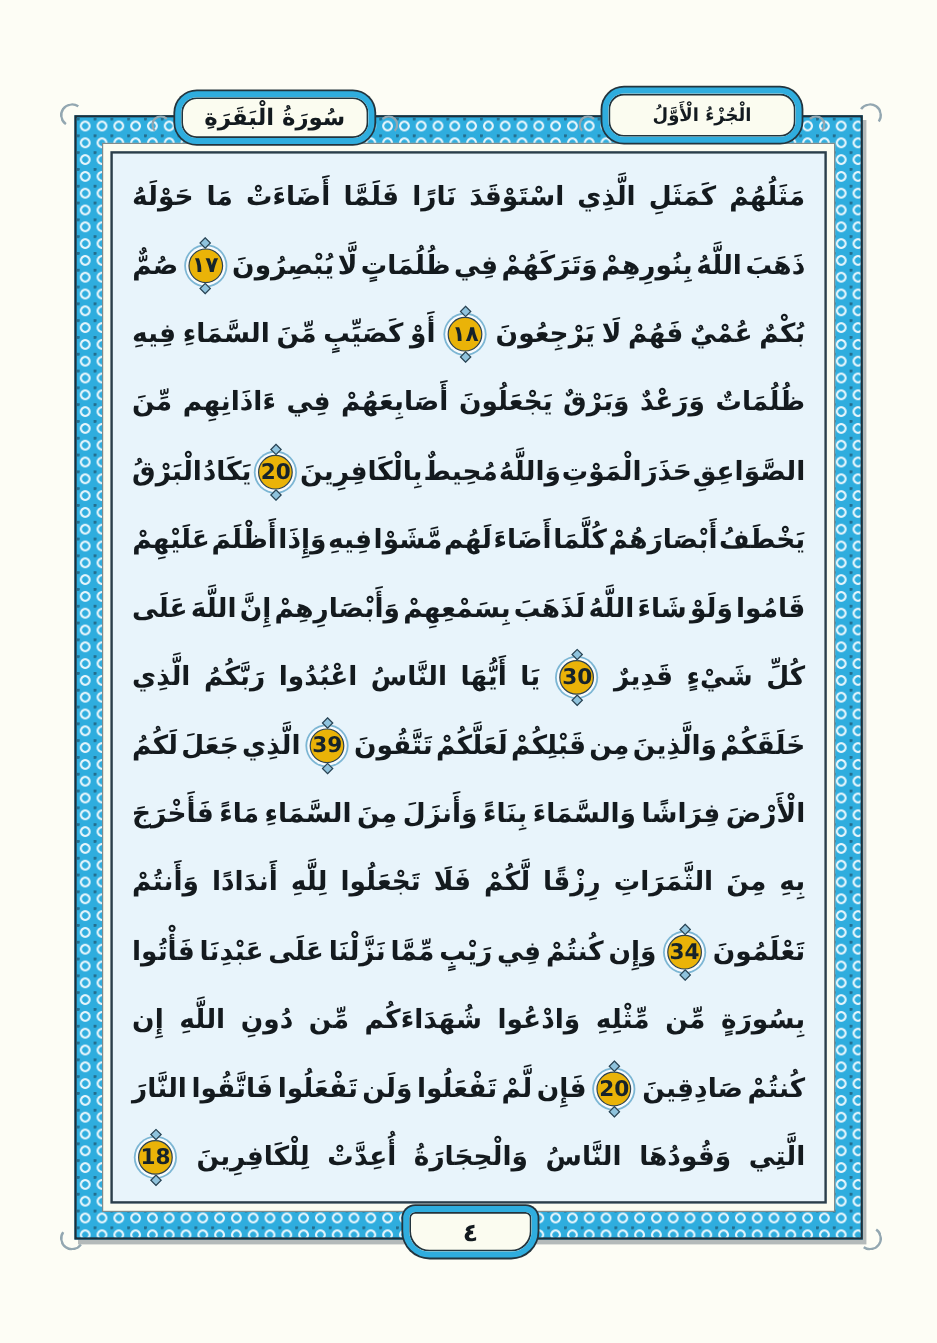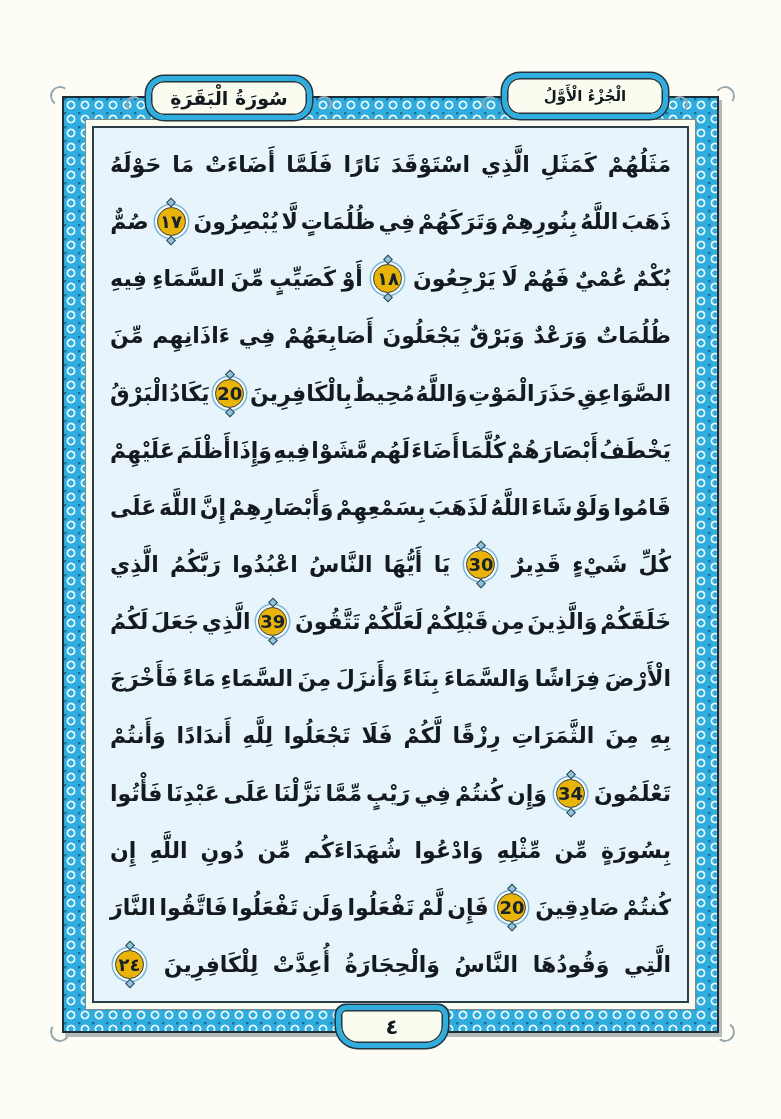--- a/index.html
+++ b/index.html
@@ -300,21 +300,21 @@
               <span class="w">فَاتَّقُوا</span>
               <span class="w">النَّارَ</span>
             </div>
             <div class="line">
               <span class="w">الَّتِي</span>
               <span class="w">وَقُودُهَا</span>
               <span class="w">النَّاسُ</span>
               <span class="w">وَالْحِجَارَةُ</span>
               <span class="w">أُعِدَّتْ</span>
               <span class="w">لِلْكَافِرِينَ</span>
-              <span class="aya">٢٤</span>
+              <span class="aya">18</span>
             </div>
           </div>
       </div>
     </div>
   </div>
 
   <span class="flourish f-tl"></span>
   <span class="flourish f-tr"></span>
   <span class="flourish f-bl"></span>
   <span class="flourish f-br"></span>

